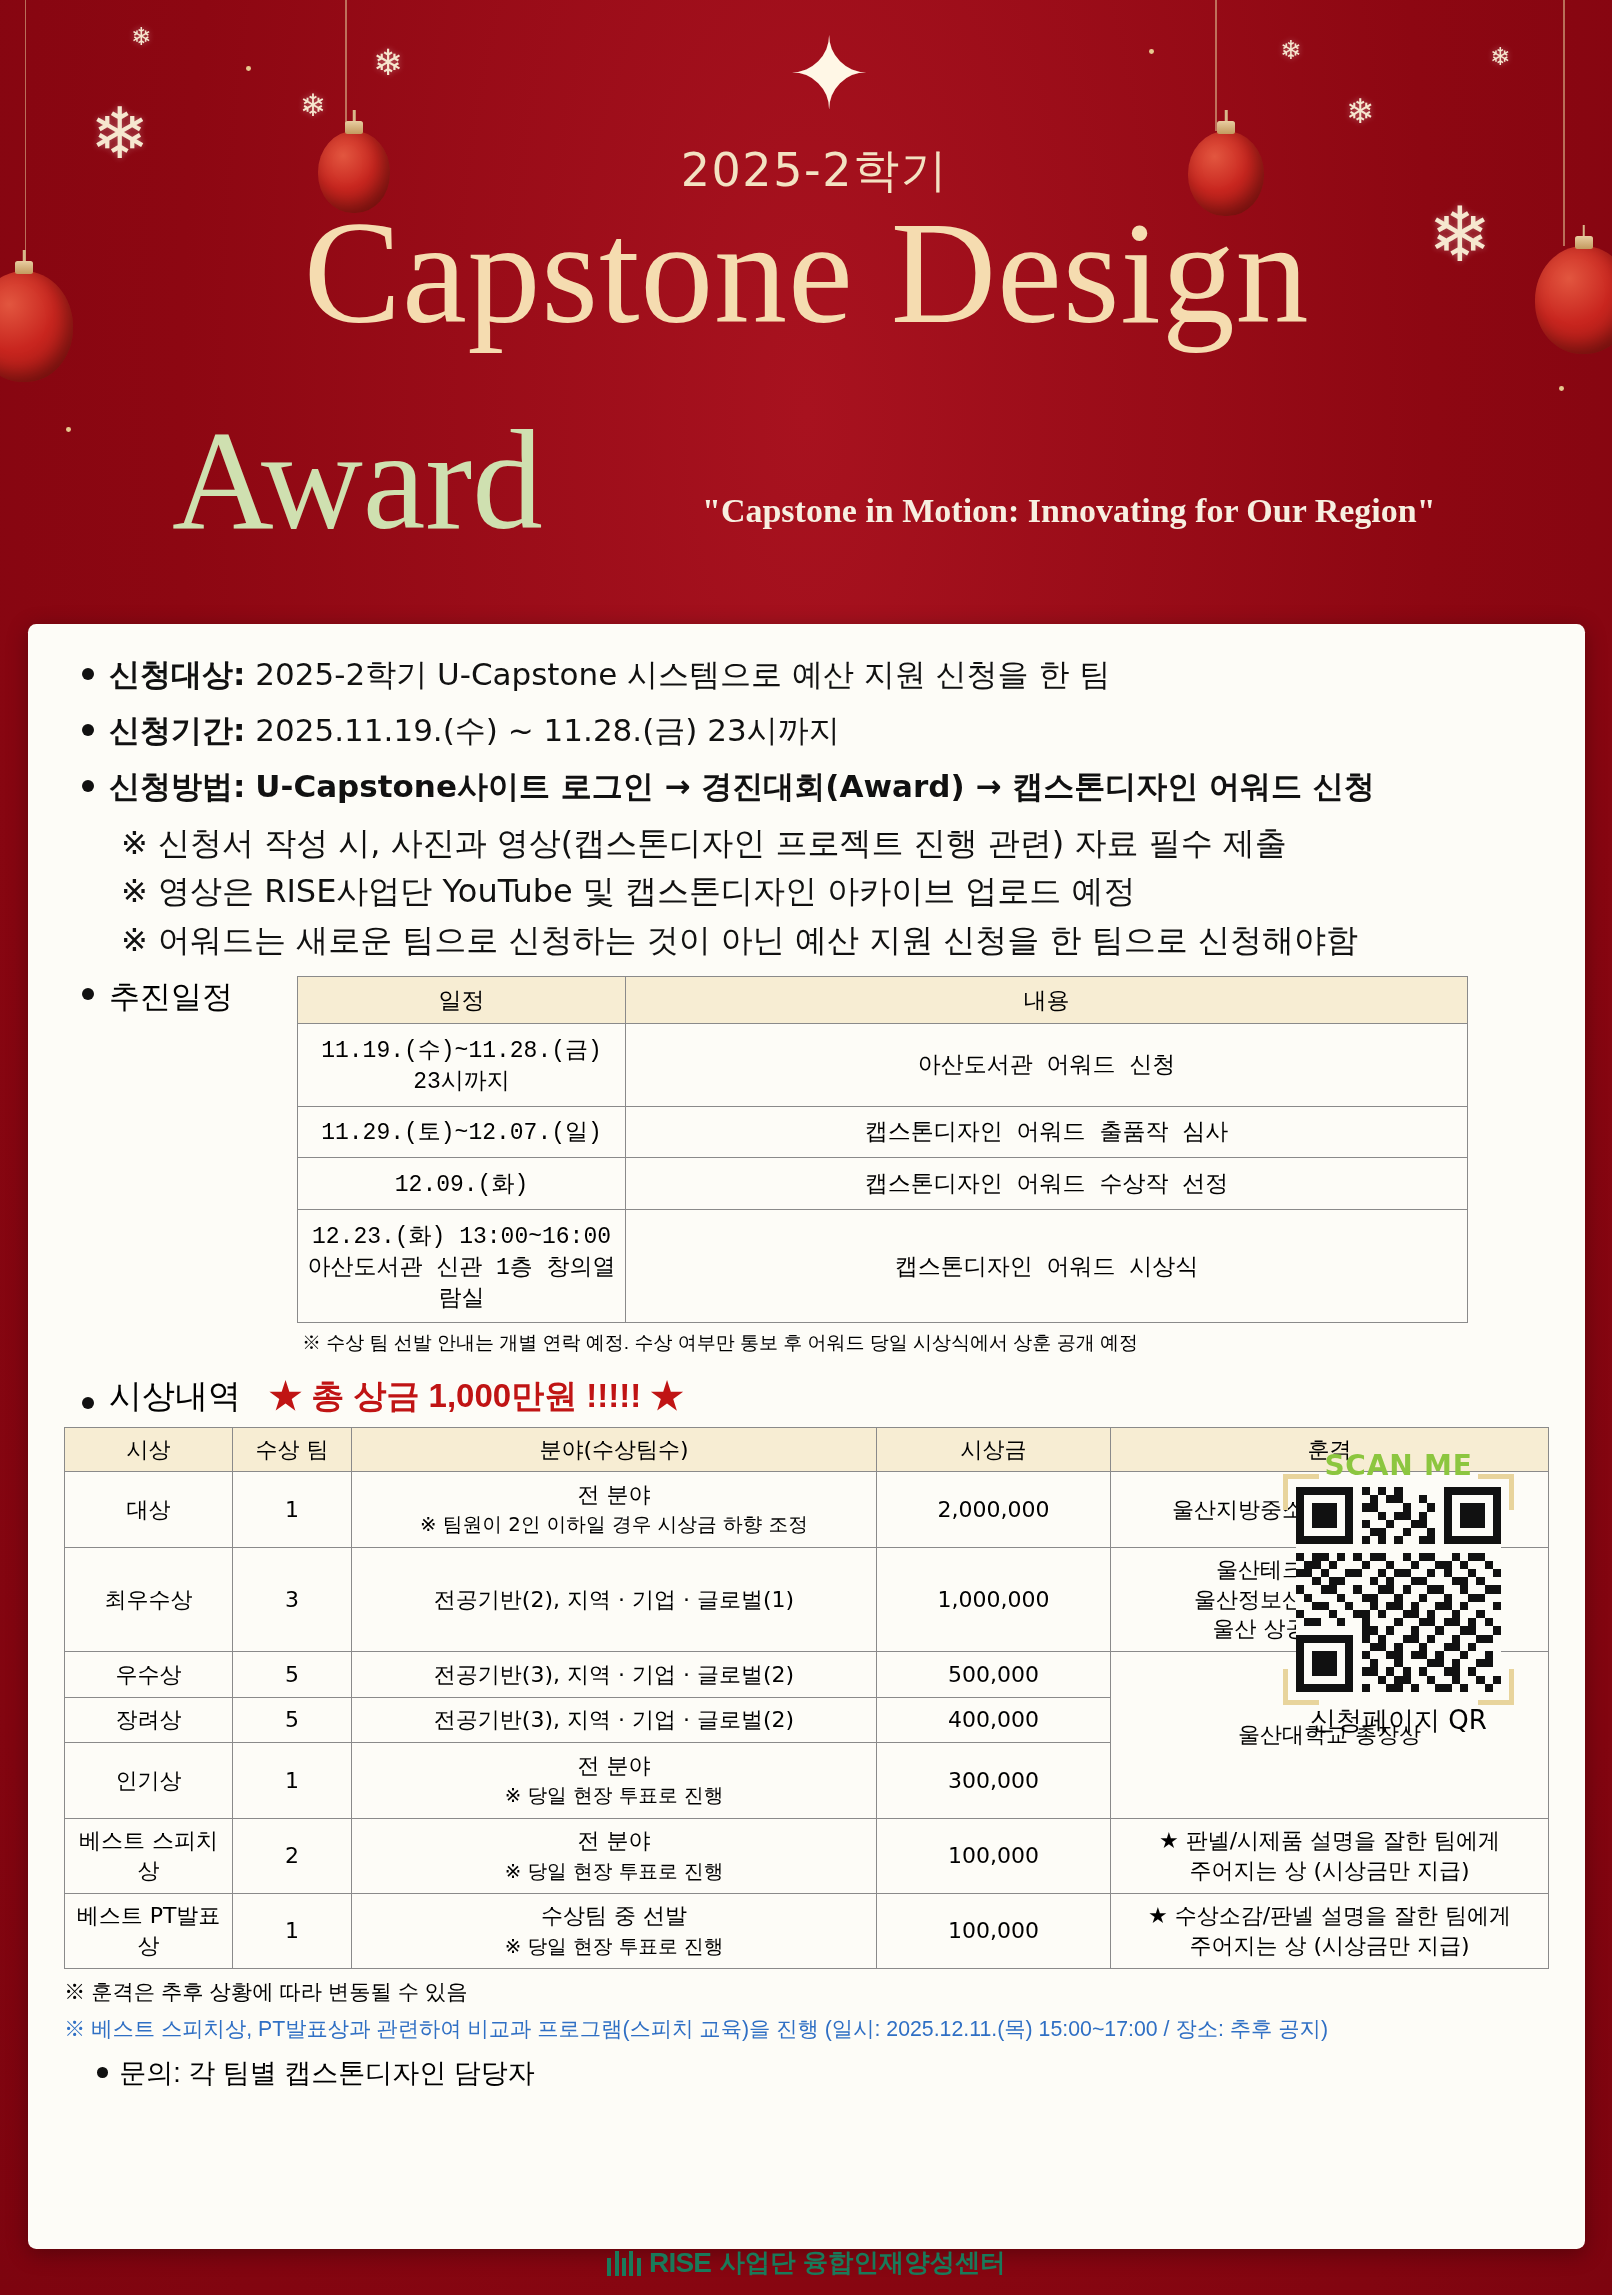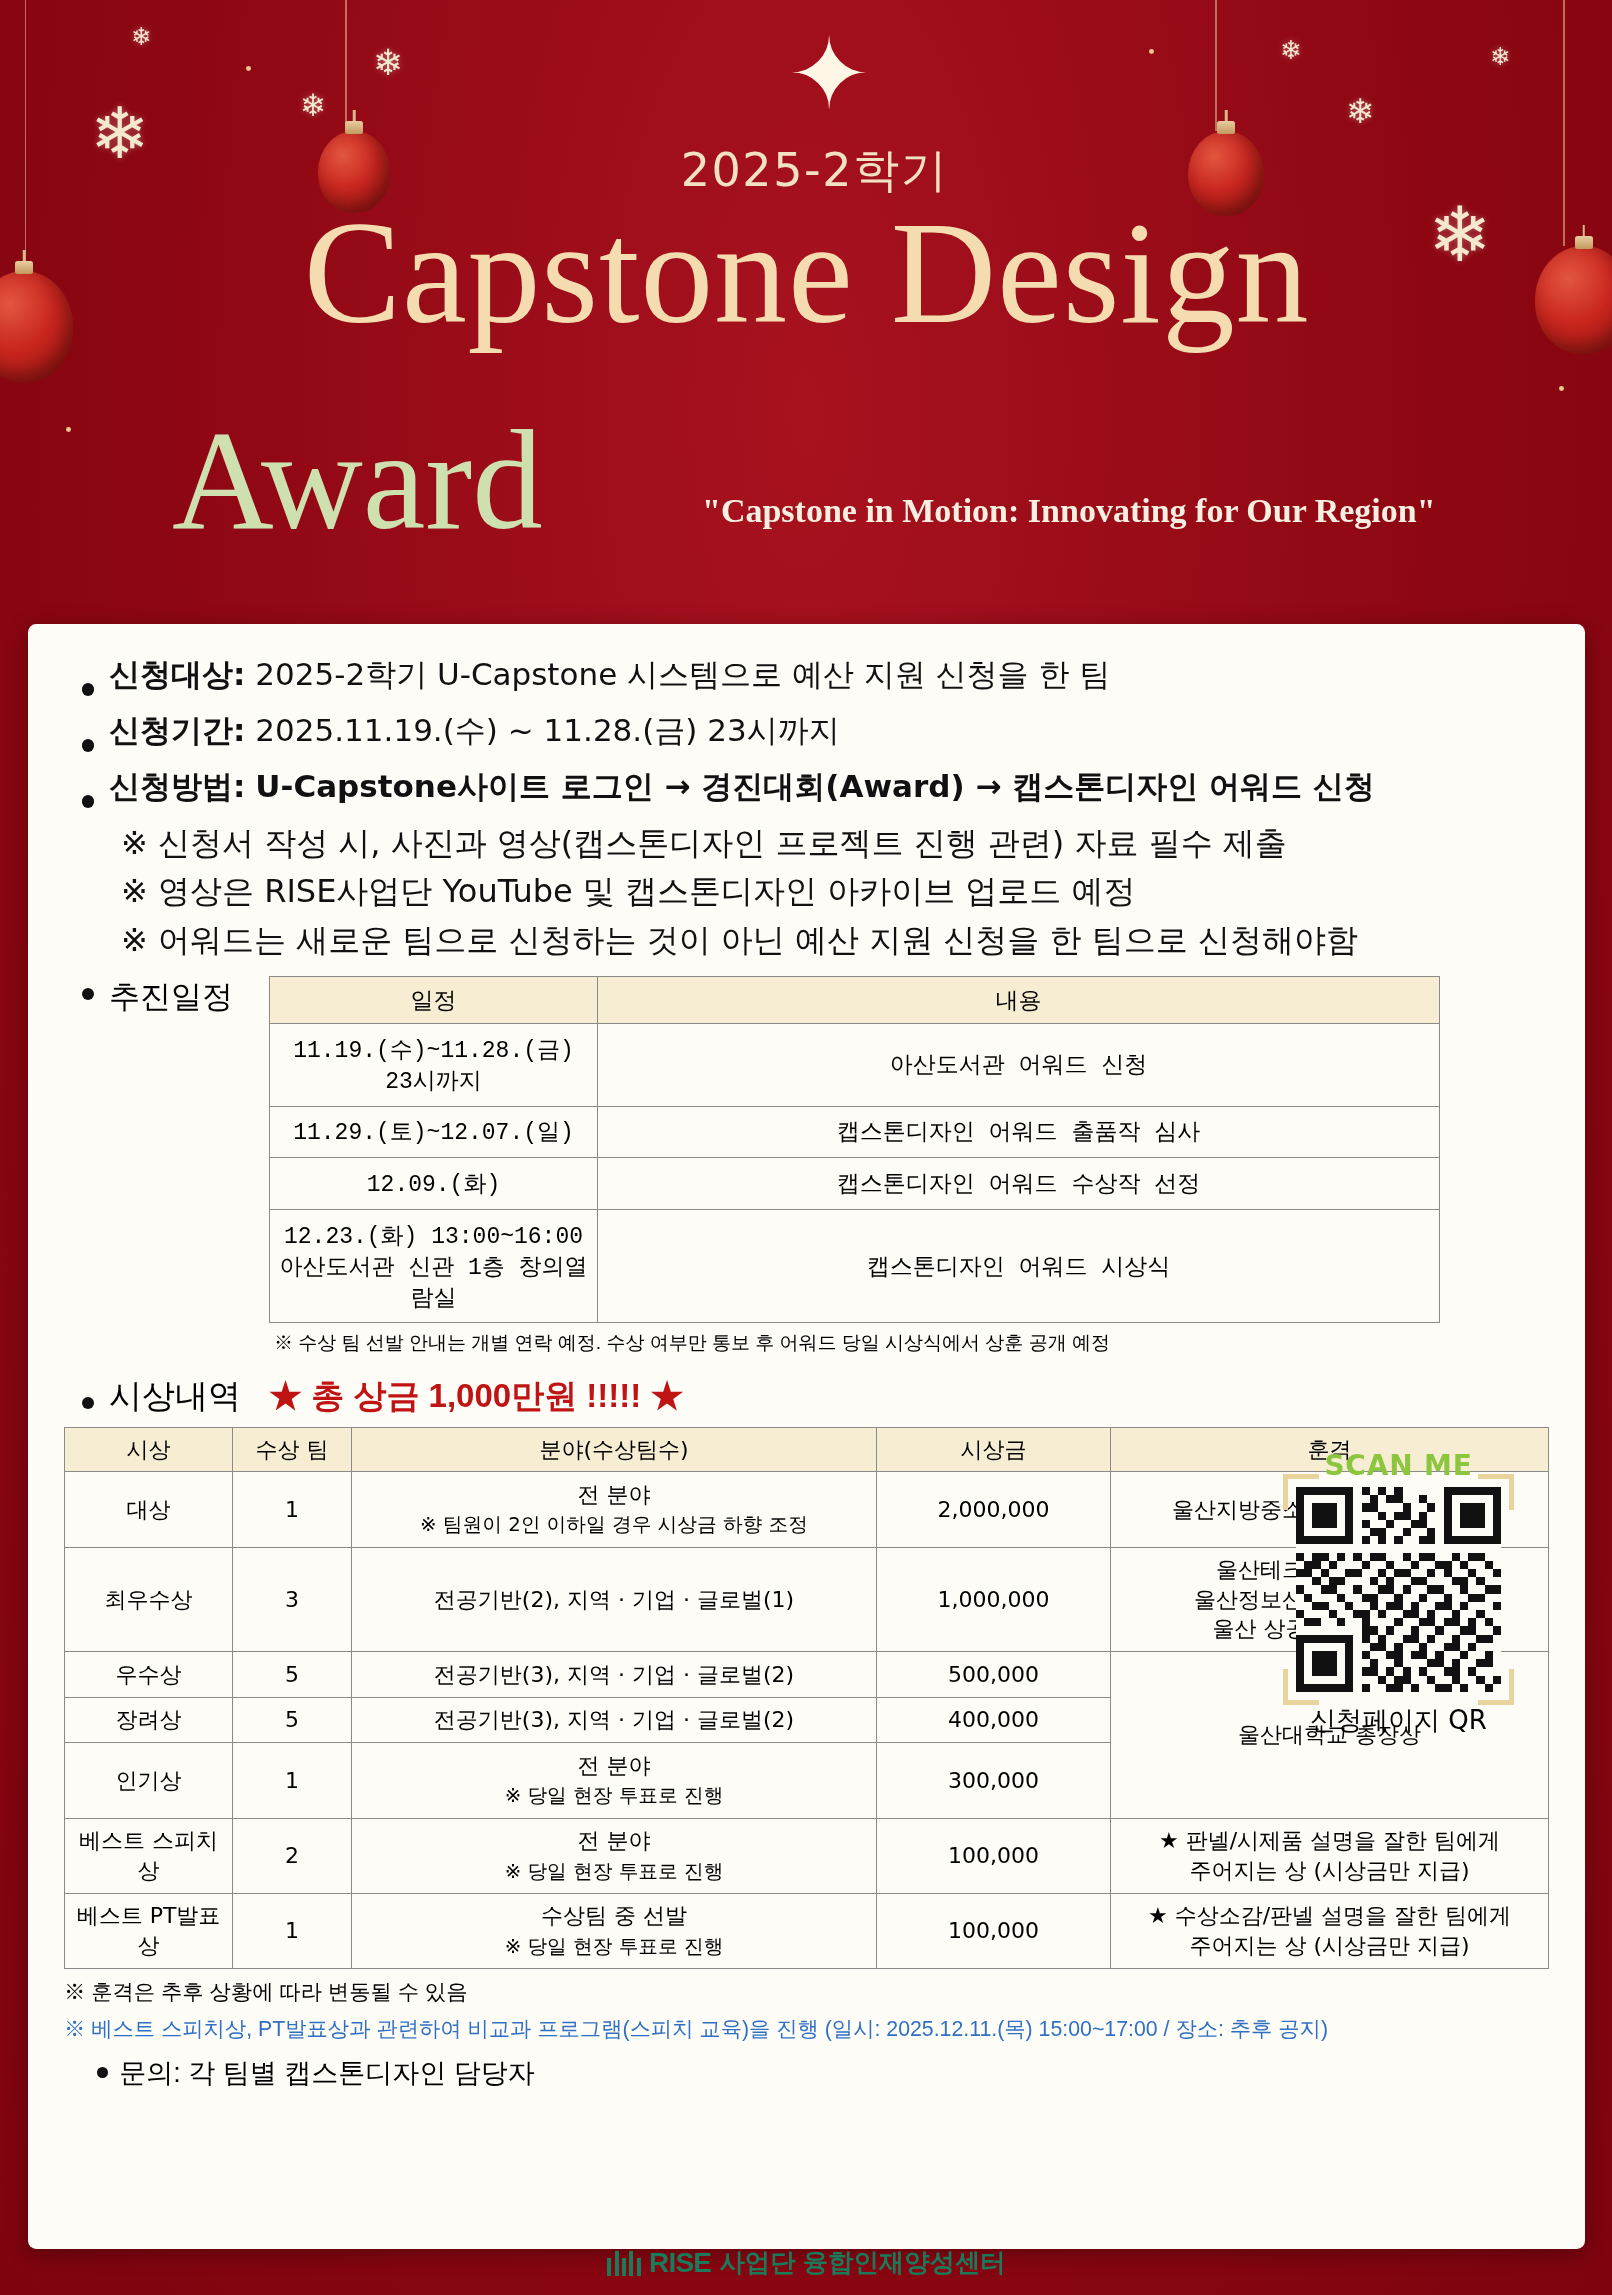--- a/index.html
+++ b/index.html
@@ -67,34 +67,34 @@
   }
 
   
   .panel {
     position:absolute; left:28px; top:624px; width:1557px; height:1625px;
     background:#fdfcf7; border-radius:8.2px;
     box-shadow:0 4.9px 21.3px rgba(0,0,0,.30);
     padding:29.5px 36px 0 36px;
   }
 
-  .bullet-row { display:flex; align-items:flex-end; margin-bottom:14px; }
+  .bullet-row { display:flex; align-items:flex-start; margin-bottom:14px; }
   .dot {
     width:12.3px; height:12.3px; border-radius:50%; background:#111;
     margin:14px 14.8px 0 18px; flex:none;
   }
   .bl-text { font-size:31px; color:#111; font-family:"DejaVu Sans", sans-serif; }
   .bl-text b { font-weight:bold; }
   .note {
     font-size:32px; color:#111; margin:0 0 4.9px 57px;
     font-family:"DejaVu Sans", sans-serif;
   }
 
   
-  .sched-wrap { display:flex; margin-top:13px; }
+  .sched-wrap { display:flex; margin-top:13px;gap:28px; }
   .sched-label {
     display:flex; align-items:flex-start; width:205px; flex:none;
   }
   .sched-label .dot { margin-top:11.5px; }
   .sched-label span { font-size:31px; }
   table { border-collapse:collapse; }
   .sched {
     width:1171px; font-size:22px; font-family:Liberation Mono, monospace;
   }
   .sched th {

